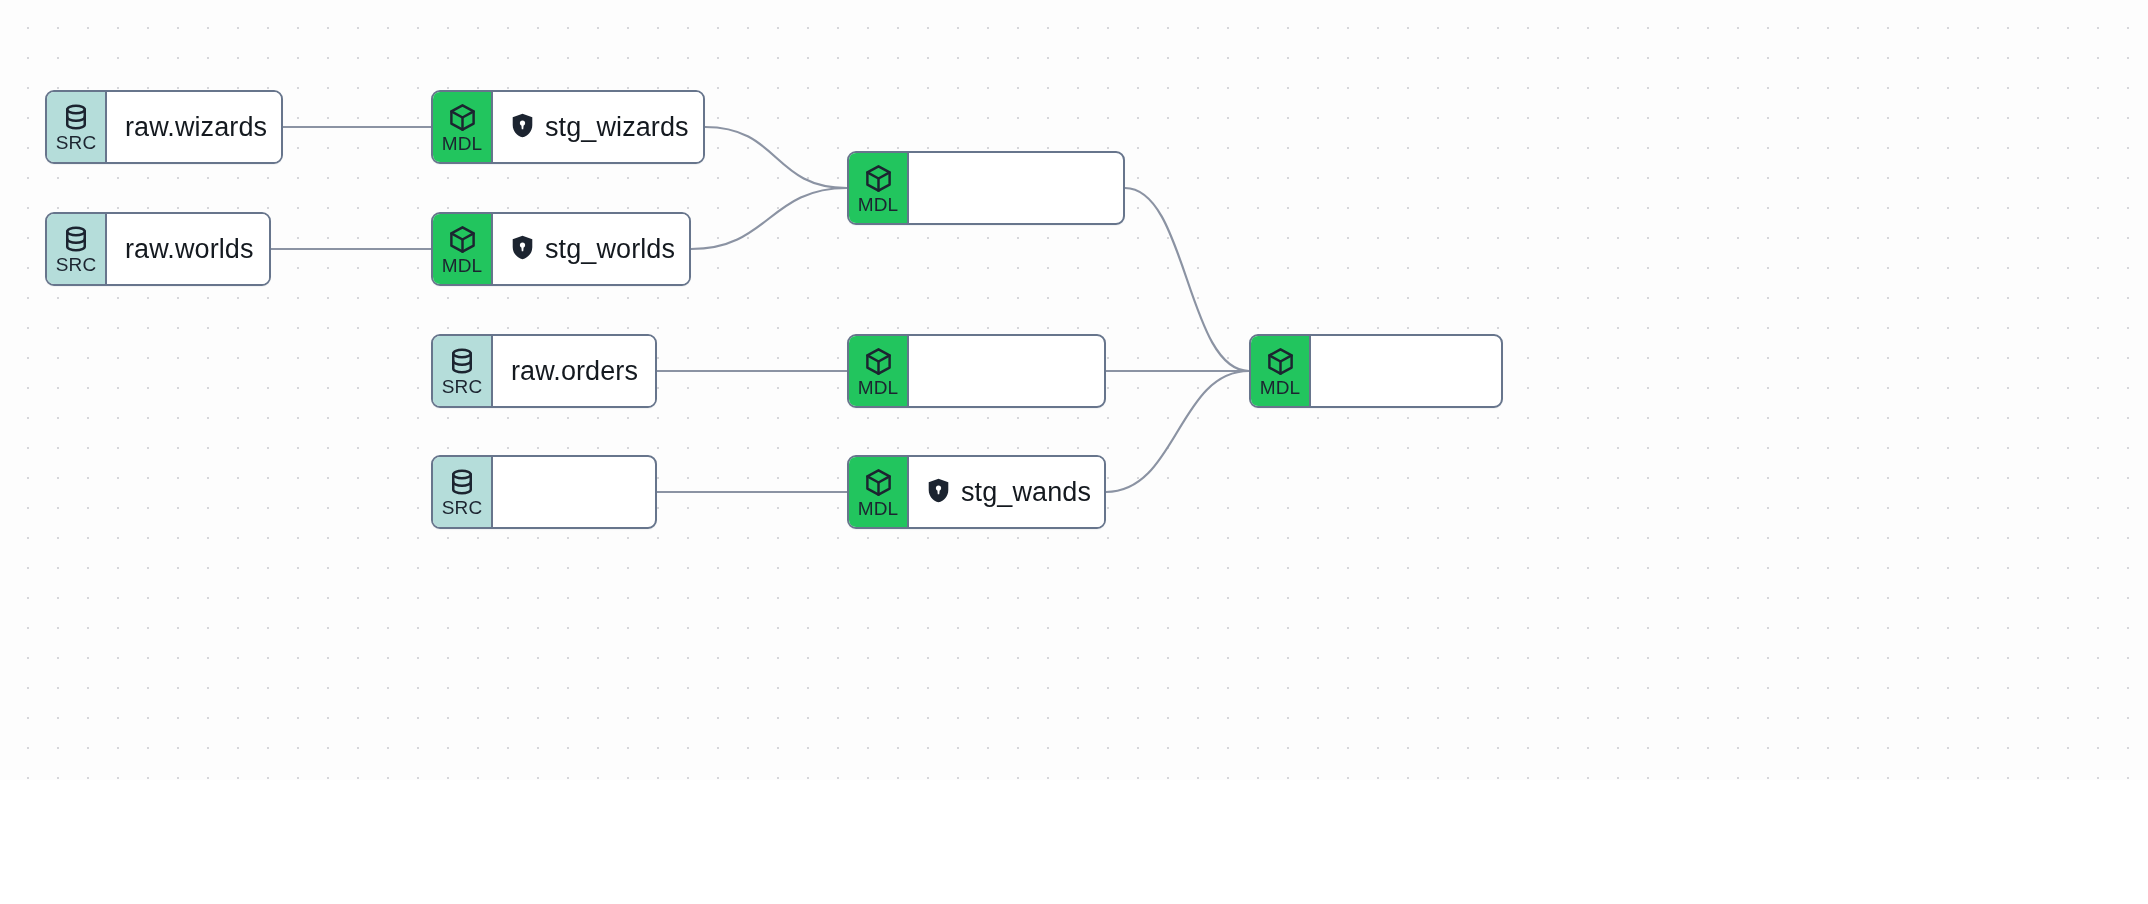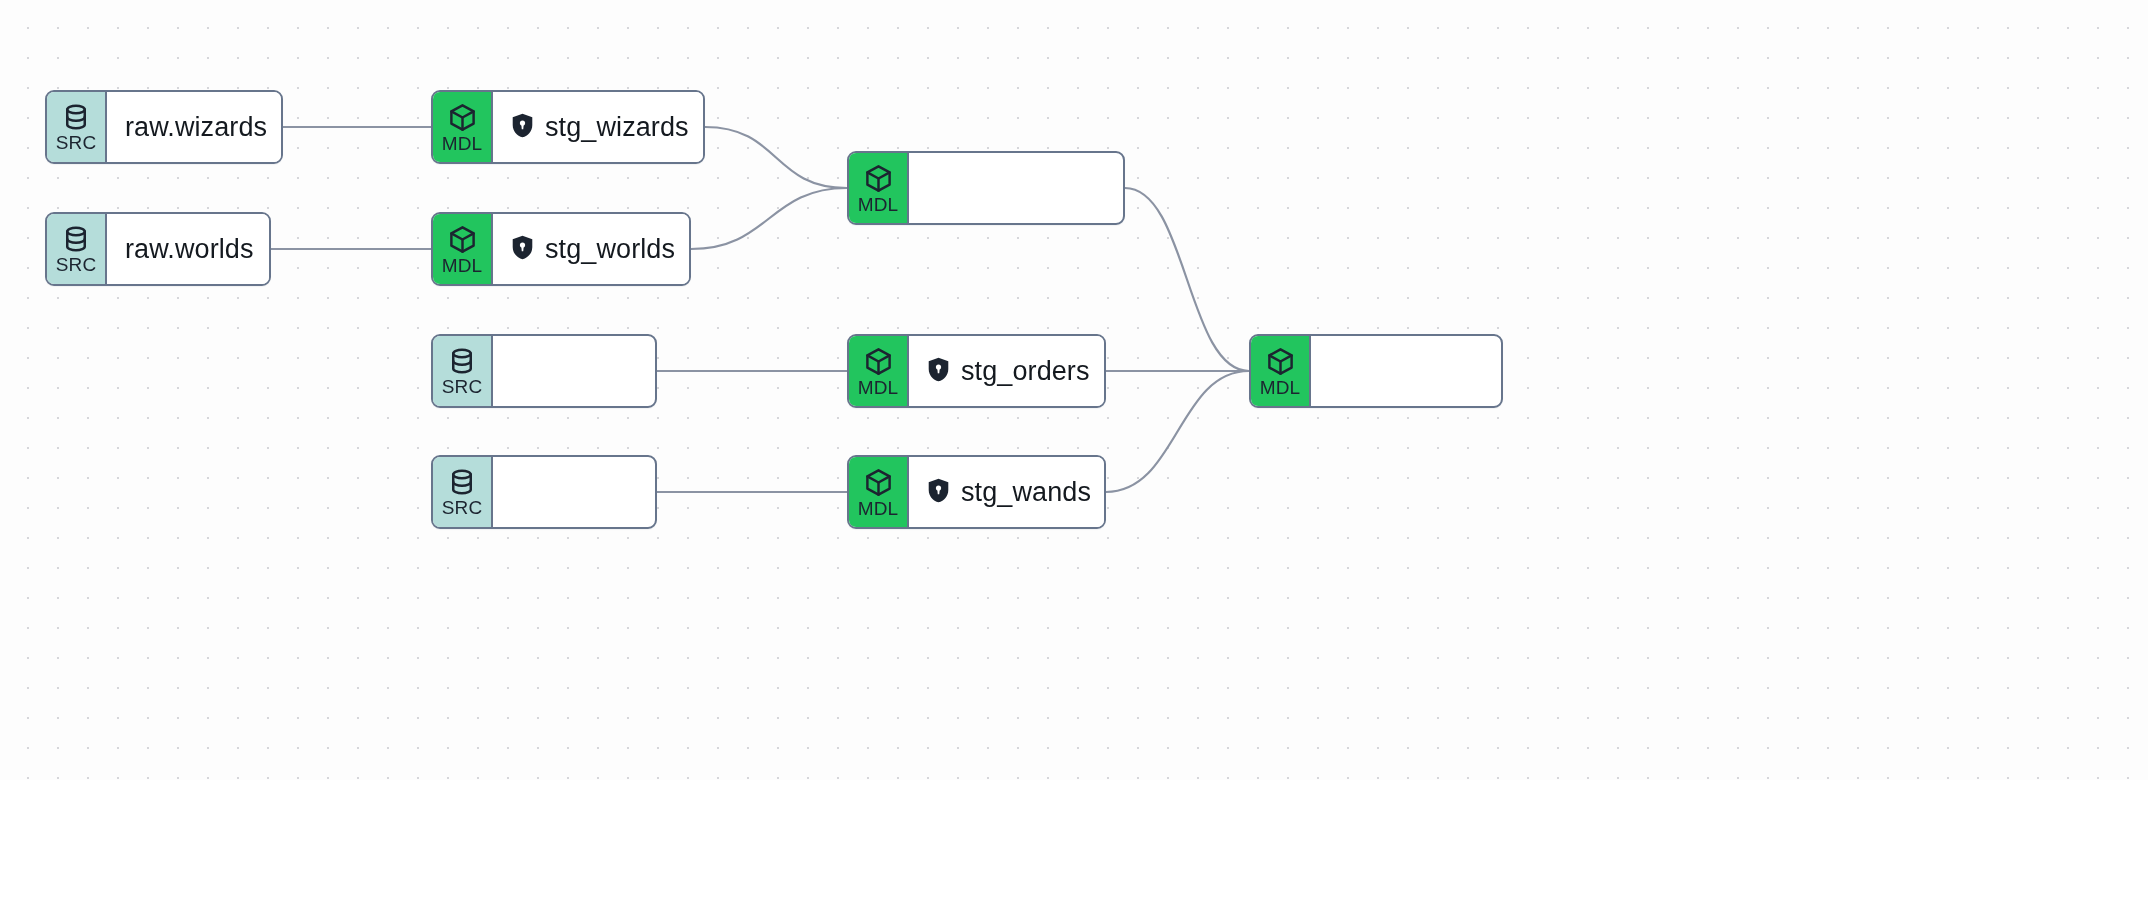--- a/index.html
+++ b/index.html
@@ -124,20 +124,23 @@
       <div class="badge src">
         <span>
           <svg width="30" height="30" viewBox="0 0 24 24" fill="none" stroke="#1c2430" stroke-width="2" stroke-linecap="round" stroke-linejoin="round">
             <ellipse cx="12" cy="6" rx="7" ry="3"></ellipse>
             <path d="M5 6 v12 c0 1.7 3.1 3 7 3 s7 -1.3 7 -3 V6"></path>
             <path d="M5 12 c0 1.7 3.1 3 7 3 s7 -1.3 7 -3"></path>
           </svg>
         </span>
         <span class="badge-text">SRC</span>
       </div>
+      <div class="body">
+        <span class="label">raw.orders</span>
+      </div>
     </div>
     <div class="node" style="left: 431px; top: 455px; width: 226px; height: 74px;">
       <div class="badge src">
         <span>
           <svg width="30" height="30" viewBox="0 0 24 24" fill="none" stroke="#1c2430" stroke-width="2" stroke-linecap="round" stroke-linejoin="round">
             <ellipse cx="12" cy="6" rx="7" ry="3"></ellipse>
             <path d="M5 6 v12 c0 1.7 3.1 3 7 3 s7 -1.3 7 -3 V6"></path>
             <path d="M5 12 c0 1.7 3.1 3 7 3 s7 -1.3 7 -3"></path>
           </svg>
         </span>
@@ -188,28 +191,20 @@
       <div class="badge mdl">
         <span>
           <svg width="31" height="31" viewBox="0 0 24 24" fill="none" stroke="#1c2430" stroke-width="1.9" stroke-linecap="round" stroke-linejoin="round">
             <path d="M12 2.6 L20.6 7.3 V16.7 L12 21.4 L3.4 16.7 V7.3 Z"></path>
             <path d="M3.4 7.3 L12 12 L20.6 7.3"></path>
             <path d="M12 12 V21.4"></path>
           </svg>
         </span>
         <span class="badge-text">MDL</span>
       </div>
-      <div class="body">
-        <span class="shield"><svg width="23" height="25" viewBox="0 0 22 24">
-            <path d="M11 0.8 L20.4 4 V11.4 C20.4 17.4 16.3 21.7 11 23.3 C5.7 21.7 1.6 17.4 1.6 11.4 V4 Z" fill="#1c2430"></path>
-            <circle cx="11" cy="9.6" r="2.5" fill="#ffffff"></circle>
-            <path d="M9.7 9.6 h2.6 l-0.6 6 h-1.4 Z" fill="#ffffff"></path>
-          </svg></span>
-        <span class="label">stg_orders</span>
-      </div>
     </div>
     <div class="node left-aligned" style="left: 847px; top: 455px; width: 259px; height: 74px;">
       <div class="badge mdl">
         <span>
           <svg width="31" height="31" viewBox="0 0 24 24" fill="none" stroke="#1c2430" stroke-width="1.9" stroke-linecap="round" stroke-linejoin="round">
             <path d="M12 2.6 L20.6 7.3 V16.7 L12 21.4 L3.4 16.7 V7.3 Z"></path>
             <path d="M3.4 7.3 L12 12 L20.6 7.3"></path>
             <path d="M12 12 V21.4"></path>
           </svg>
         </span>

